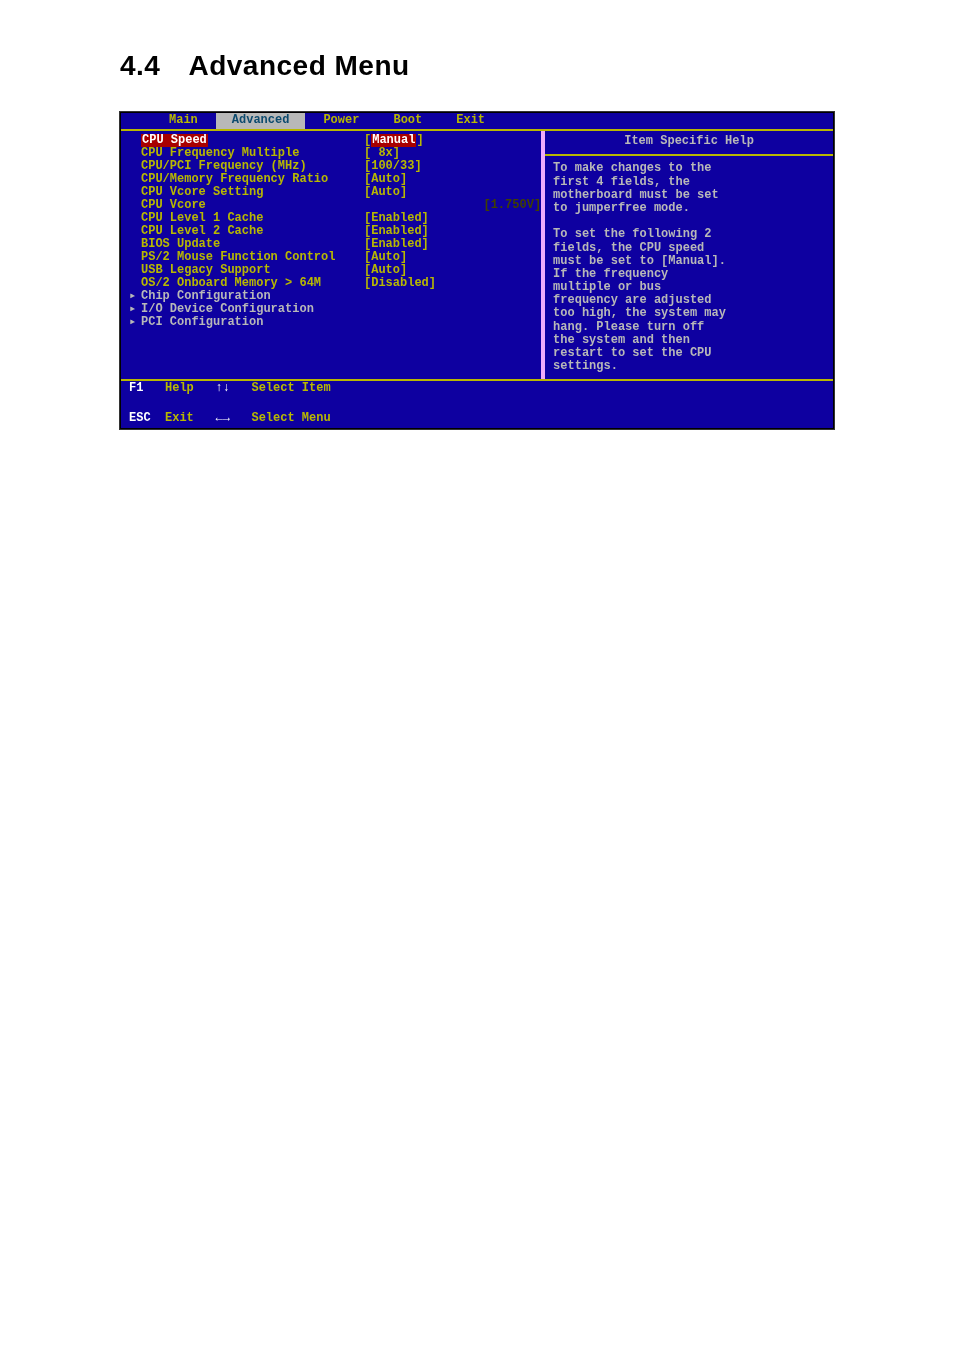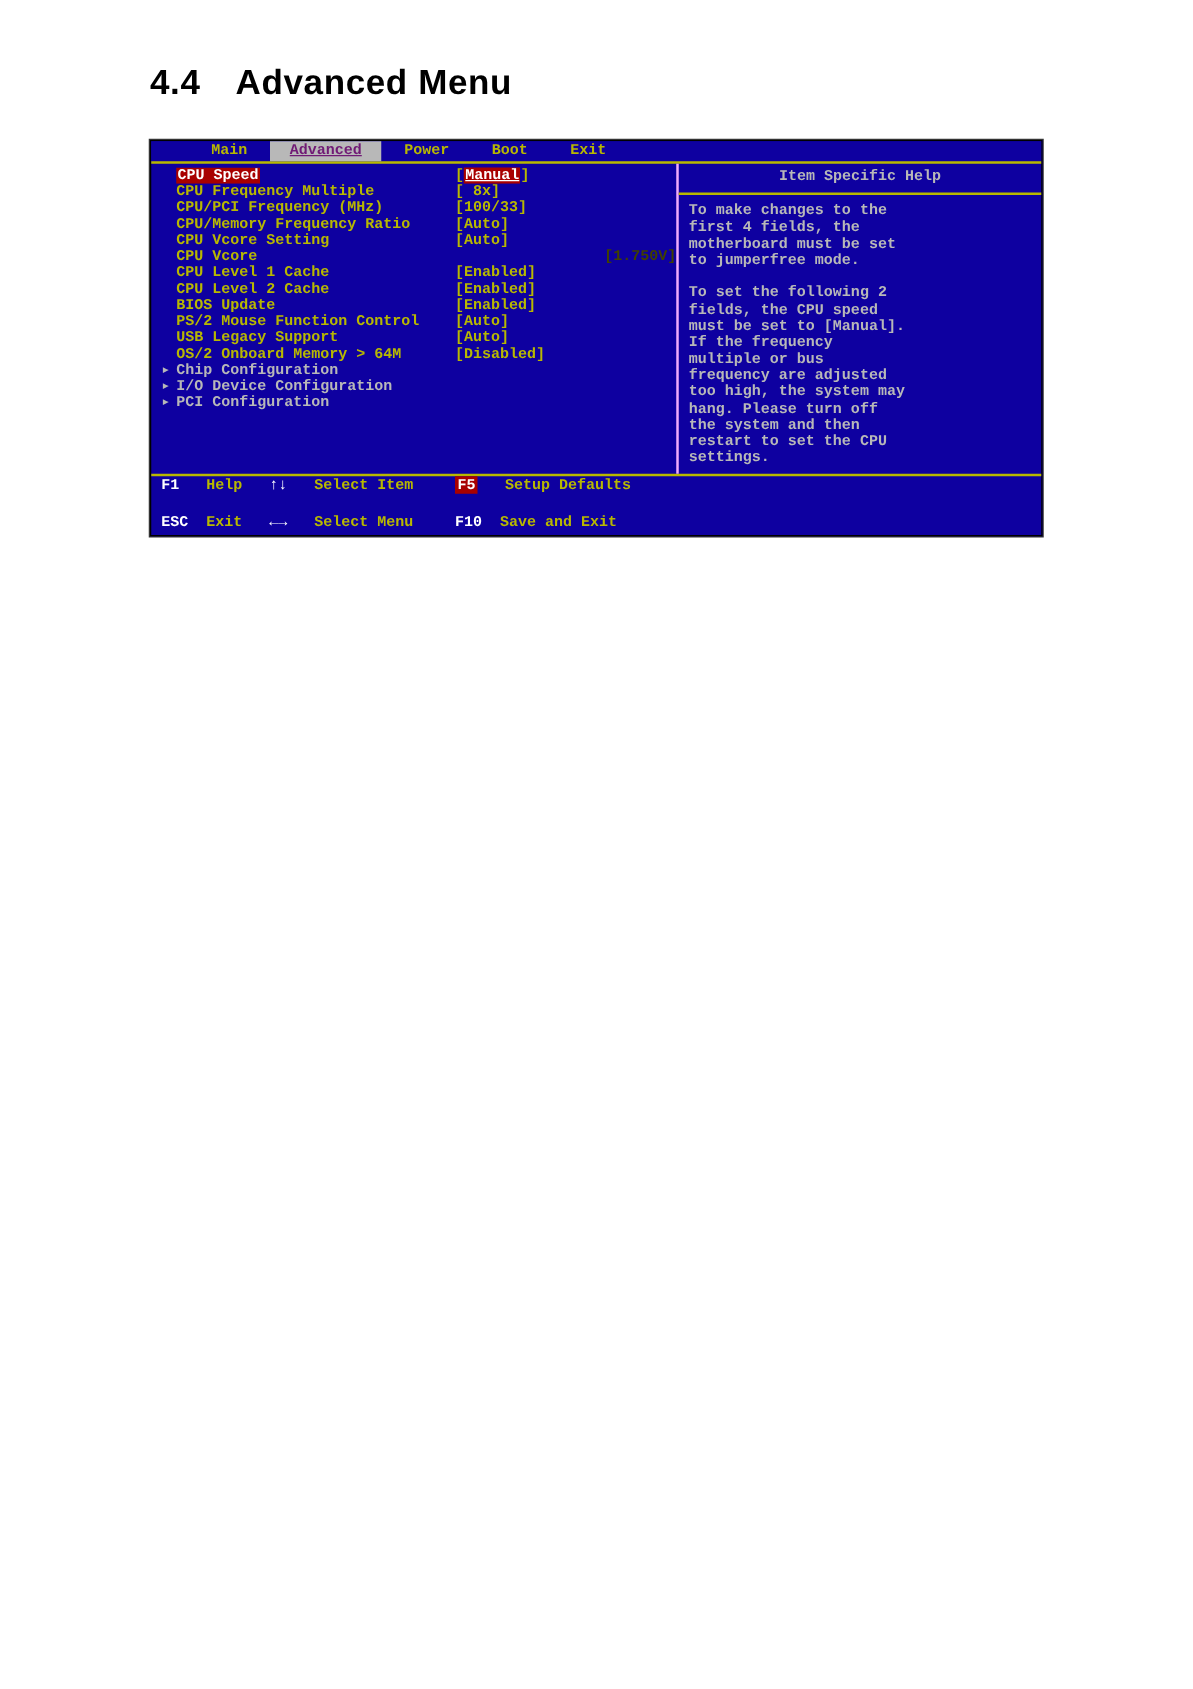--- a/index.html
+++ b/index.html
@@ -39,44 +39,43 @@
       padding: 0 32px;
       background: #0e00a0;
     }
     .tab-item {
       padding: 1px 16px 2px;
       color: #0e00a0;
       background: #b8b8b8;
       margin-right: 2px;
     }
     .tab-item.active {
-      color: #701a75;
+      color: #0c4a6e;
       background: #b8b8b8;
-      text-decoration: underline;
     }
     .tab-item.inactive {
       background: transparent;
       color: #b8b800;
     }
     .bios-body {
       display: flex;
       border-top: 2px solid #b8b800;
       border-bottom: 2px solid #b8b800;
       min-height: 230px;
     }
     .left-pane {
       flex: 0 0 59%;
       padding: 3px 0 10px 8px;
       display: flex;
     }
     .labels-col { flex: 0 0 235px; }
     .values-col { flex: 1; }
     .right-pane {
       flex: 0 0 41%;
-      border-left: 2px solid #f0abfc;
+      border-left: 4px solid #f0abfc;
       padding: 0;
     }
     .help-title {
       text-align: center;
       color: #b8b8b8;
       padding: 4px 0 6px;
       border-bottom: 2px solid #b8b800;
     }
     .help-body {
       padding: 6px 6px 6px 8px;
@@ -89,21 +88,20 @@
       color: #ffffff;
       display: inline-block;
       padding: 0 1px;
     }
     .row.dim { color: #404000; text-align: right; }
     .row.light { color: #b8b8b8; }
     .val-highlight {
       background: #a80000;
       color: #ffffff;
       padding: 0 1px;
-      text-decoration: underline;
     }
     .marker { color: #b8b8b8; display:inline-block; width:12px;}
     .legend {
       display: flex;
       padding: 1px 8px 3px;
       color: #b8b800;
       gap: 0;
       white-space: pre;
     }
     .legend .hot { color: #ffffff; }
@@ -183,19 +181,15 @@
 restart to set the CPU
 settings.</div>
     </div>
   </div>
 
   <div class="legend">
     <div class="legend-row" style="flex:0 0 235px;">
       <div><span class="hot">F1</span>   <span>Help</span>   <span class="hot">↑↓</span>   <span>Select Item</span></div>
       <div><span class="hot">ESC</span>  <span>Exit</span>   <span class="hot">←→</span>   <span>Select Menu</span></div>
     </div>
-    <div class="legend-row" style="flex:1;">
-      <div><span class="red">F5</span>   <span>Setup Defaults</span></div>
-      <div><span class="hot">F10</span>  <span>Save and Exit</span></div>
-    </div>
   </div>
 
 </div>
 
 </body></html>

